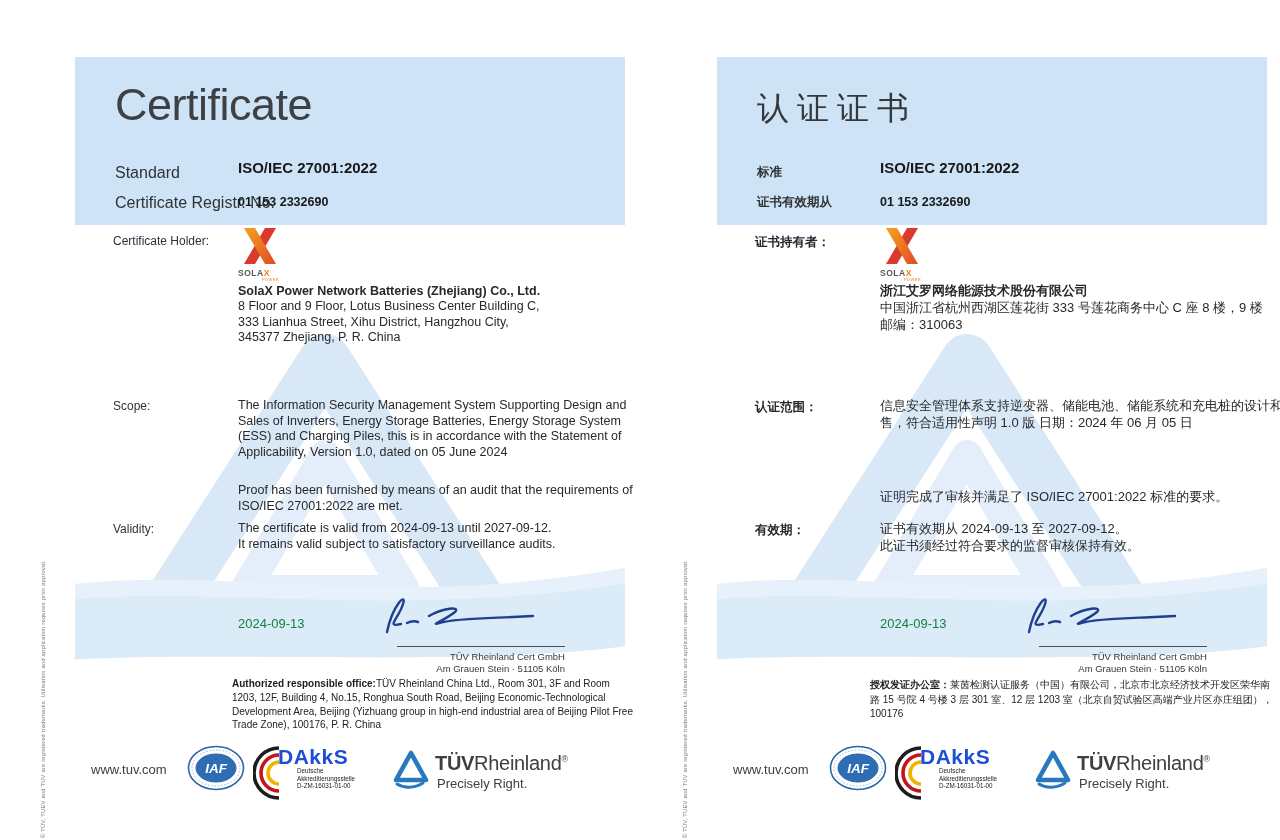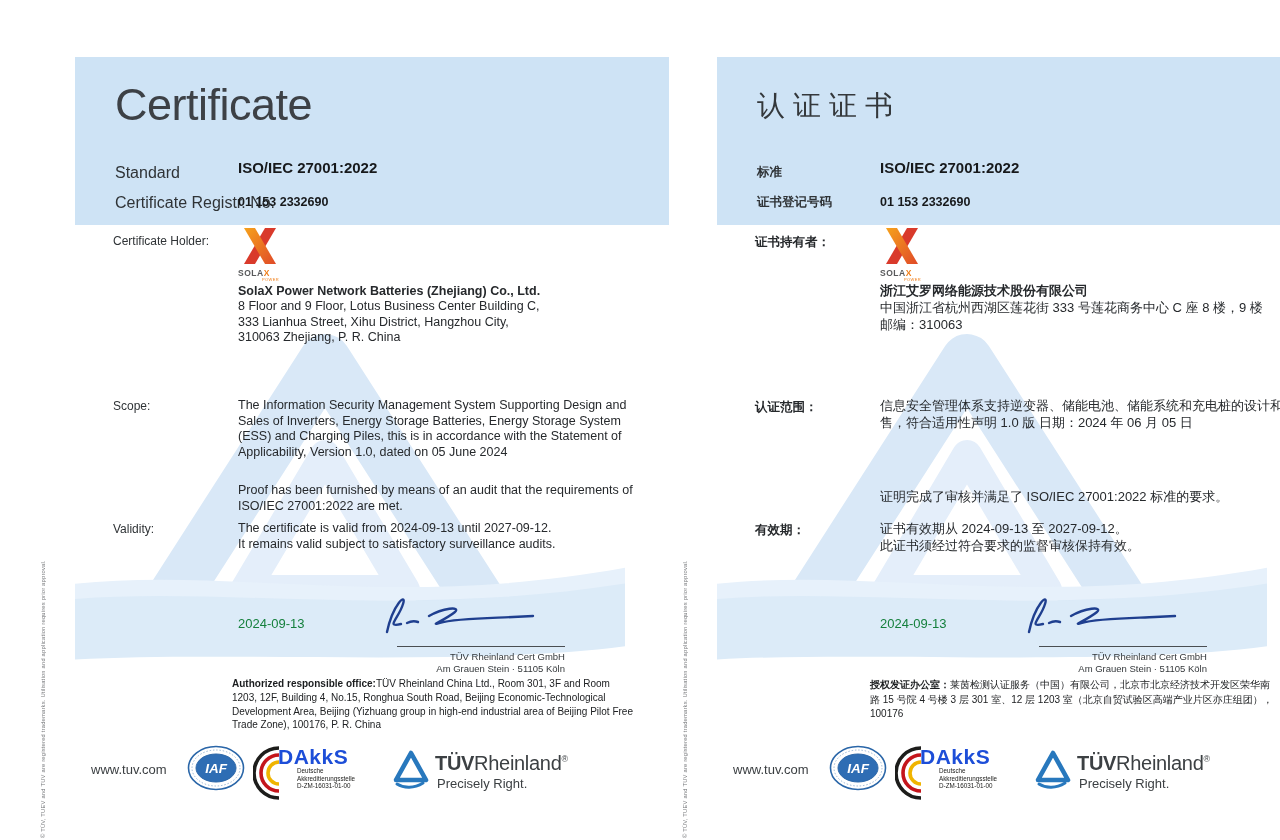--- a/index.html
+++ b/index.html
@@ -8,23 +8,23 @@
     background:#ffffff;color:#2e3235;
     font-family:"Liberation Sans", sans-serif;
     -webkit-font-smoothing:antialiased;
   }
   .cert{position:absolute;top:0;width:550px;height:840px;}
   #cert-en{left:75px;}
   #cert-zh{left:717px;}
   .watermark{position:absolute;left:0;top:0;z-index:0;}
   .layer{position:absolute;left:0;top:0;width:550px;height:840px;z-index:1;}
 
-  .bluebox{position:absolute;left:0;top:57px;width:550px;height:168px;background:#cee3f5;padding-left:44px;}
+  .bluebox{position:absolute;left:0;top:57px;width:550px;height:168px;background:#cee3f5;}
   .cert-title{position:absolute;left:40px;top:22px;font-size:45px;color:#3d4146;letter-spacing:-0.5px;}
-  .cert-title.zh{top:30px;font-size:28px;letter-spacing:8px;color:#34383b;}
+  .cert-title.zh{top:30px;font-size:32px;letter-spacing:8px;color:#34383b;}
   .rowlabel{position:absolute;left:40px;font-size:16px;color:#2f3336;}
   .rowlabel.zh{font-size:12.5px;font-weight:bold;}
   .rowval{position:absolute;left:163px;font-weight:bold;color:#17191b;}
   .std-label{top:107px;}
   .std-val{top:102px;font-size:15px;}
   .reg-label{top:137px;}
   .reg-val{top:138px;font-size:12.5px;}
 
   .lab{position:absolute;left:38px;font-size:12px;color:#2f3336;}
   .lab.zh{font-size:12.5px;font-weight:bold;color:#26292c;}
@@ -110,21 +110,21 @@
         <path d="M6 0 L17 0 L38 36 L27 36 Z" fill="url(#sxg1)"></path>
       </svg>
       <div class="solax-word"><span>SOLA</span><span class="x">X</span></div>
       <div class="solax-power">POWER</div>
     </div>
 
     <div class="val holder-name">SolaX Power Network Batteries (Zhejiang) Co., Ltd.</div>
     <div class="val holder-addr">
       <div>8 Floor and 9 Floor, Lotus Business Center Building C,</div>
       <div>333 Lianhua Street, Xihu District, Hangzhou City,</div>
-      <div>310063 Zhejiang, P. R. China</div>
+      <div>345377 Zhejiang, P. R. China</div>
     </div>
 
     <div class="lab scope-label">Scope:</div>
     <div class="val scope-text">The Information Security Management System Supporting Design and Sales of Inverters, Energy Storage Batteries, Energy Storage System (ESS) and Charging Piles, this is in accordance with the Statement of Applicability, Version 1.0, dated on 05 June 2024</div>
     <div class="val proof-text">Proof has been furnished by means of an audit that the requirements of ISO/IEC 27001:2022 are met.</div>
 
     <div class="lab validity-label">Validity:</div>
     <div class="val validity-text">
       <div>The certificate is valid from 2024-09-13 until 2027-09-12.</div>
       <div>It remains valid subject to satisfactory surveillance audits.</div>
@@ -183,21 +183,21 @@
     <path d="M250 360 L420 625 L80 625 Z" fill="none" stroke="#d9e8f7" stroke-width="52" stroke-linejoin="round"></path>
     <path d="M250 455 L330 590 L170 590 Z" fill="none" stroke="#e4eefa" stroke-width="30" stroke-linejoin="round"></path>
     <path d="M-10 600 C120 572 300 630 560 578 L560 645 C400 668 150 650 -10 660 Z" fill="#dcebf8"></path>
     <path d="M-10 585 C150 565 320 612 560 566 L560 582 C330 620 140 585 -10 600 Z" fill="#e7f1fb"></path>
   </svg>
   <div class="layer">
     <div class="bluebox">
       <div class="cert-title zh">认证证书</div>
       <div class="rowlabel zh std-label">标准</div>
       <div class="rowval std-val">ISO/IEC 27001:2022</div>
-      <div class="rowlabel zh reg-label">证书登记号码</div>
+      <div class="rowlabel zh reg-label">证书有效期从</div>
       <div class="rowval reg-val">01 153 2332690</div>
     </div>
 
     <div class="lab zh holder-label">证书持有者：</div>
 
     <div class="solax">
       <svg width="44" height="36" viewBox="0 0 44 36">
         <defs>
           <linearGradient id="sxg2" x1="0" y1="0" x2="1" y2="1">
             <stop offset="0" stop-color="#f6a21c"></stop>

